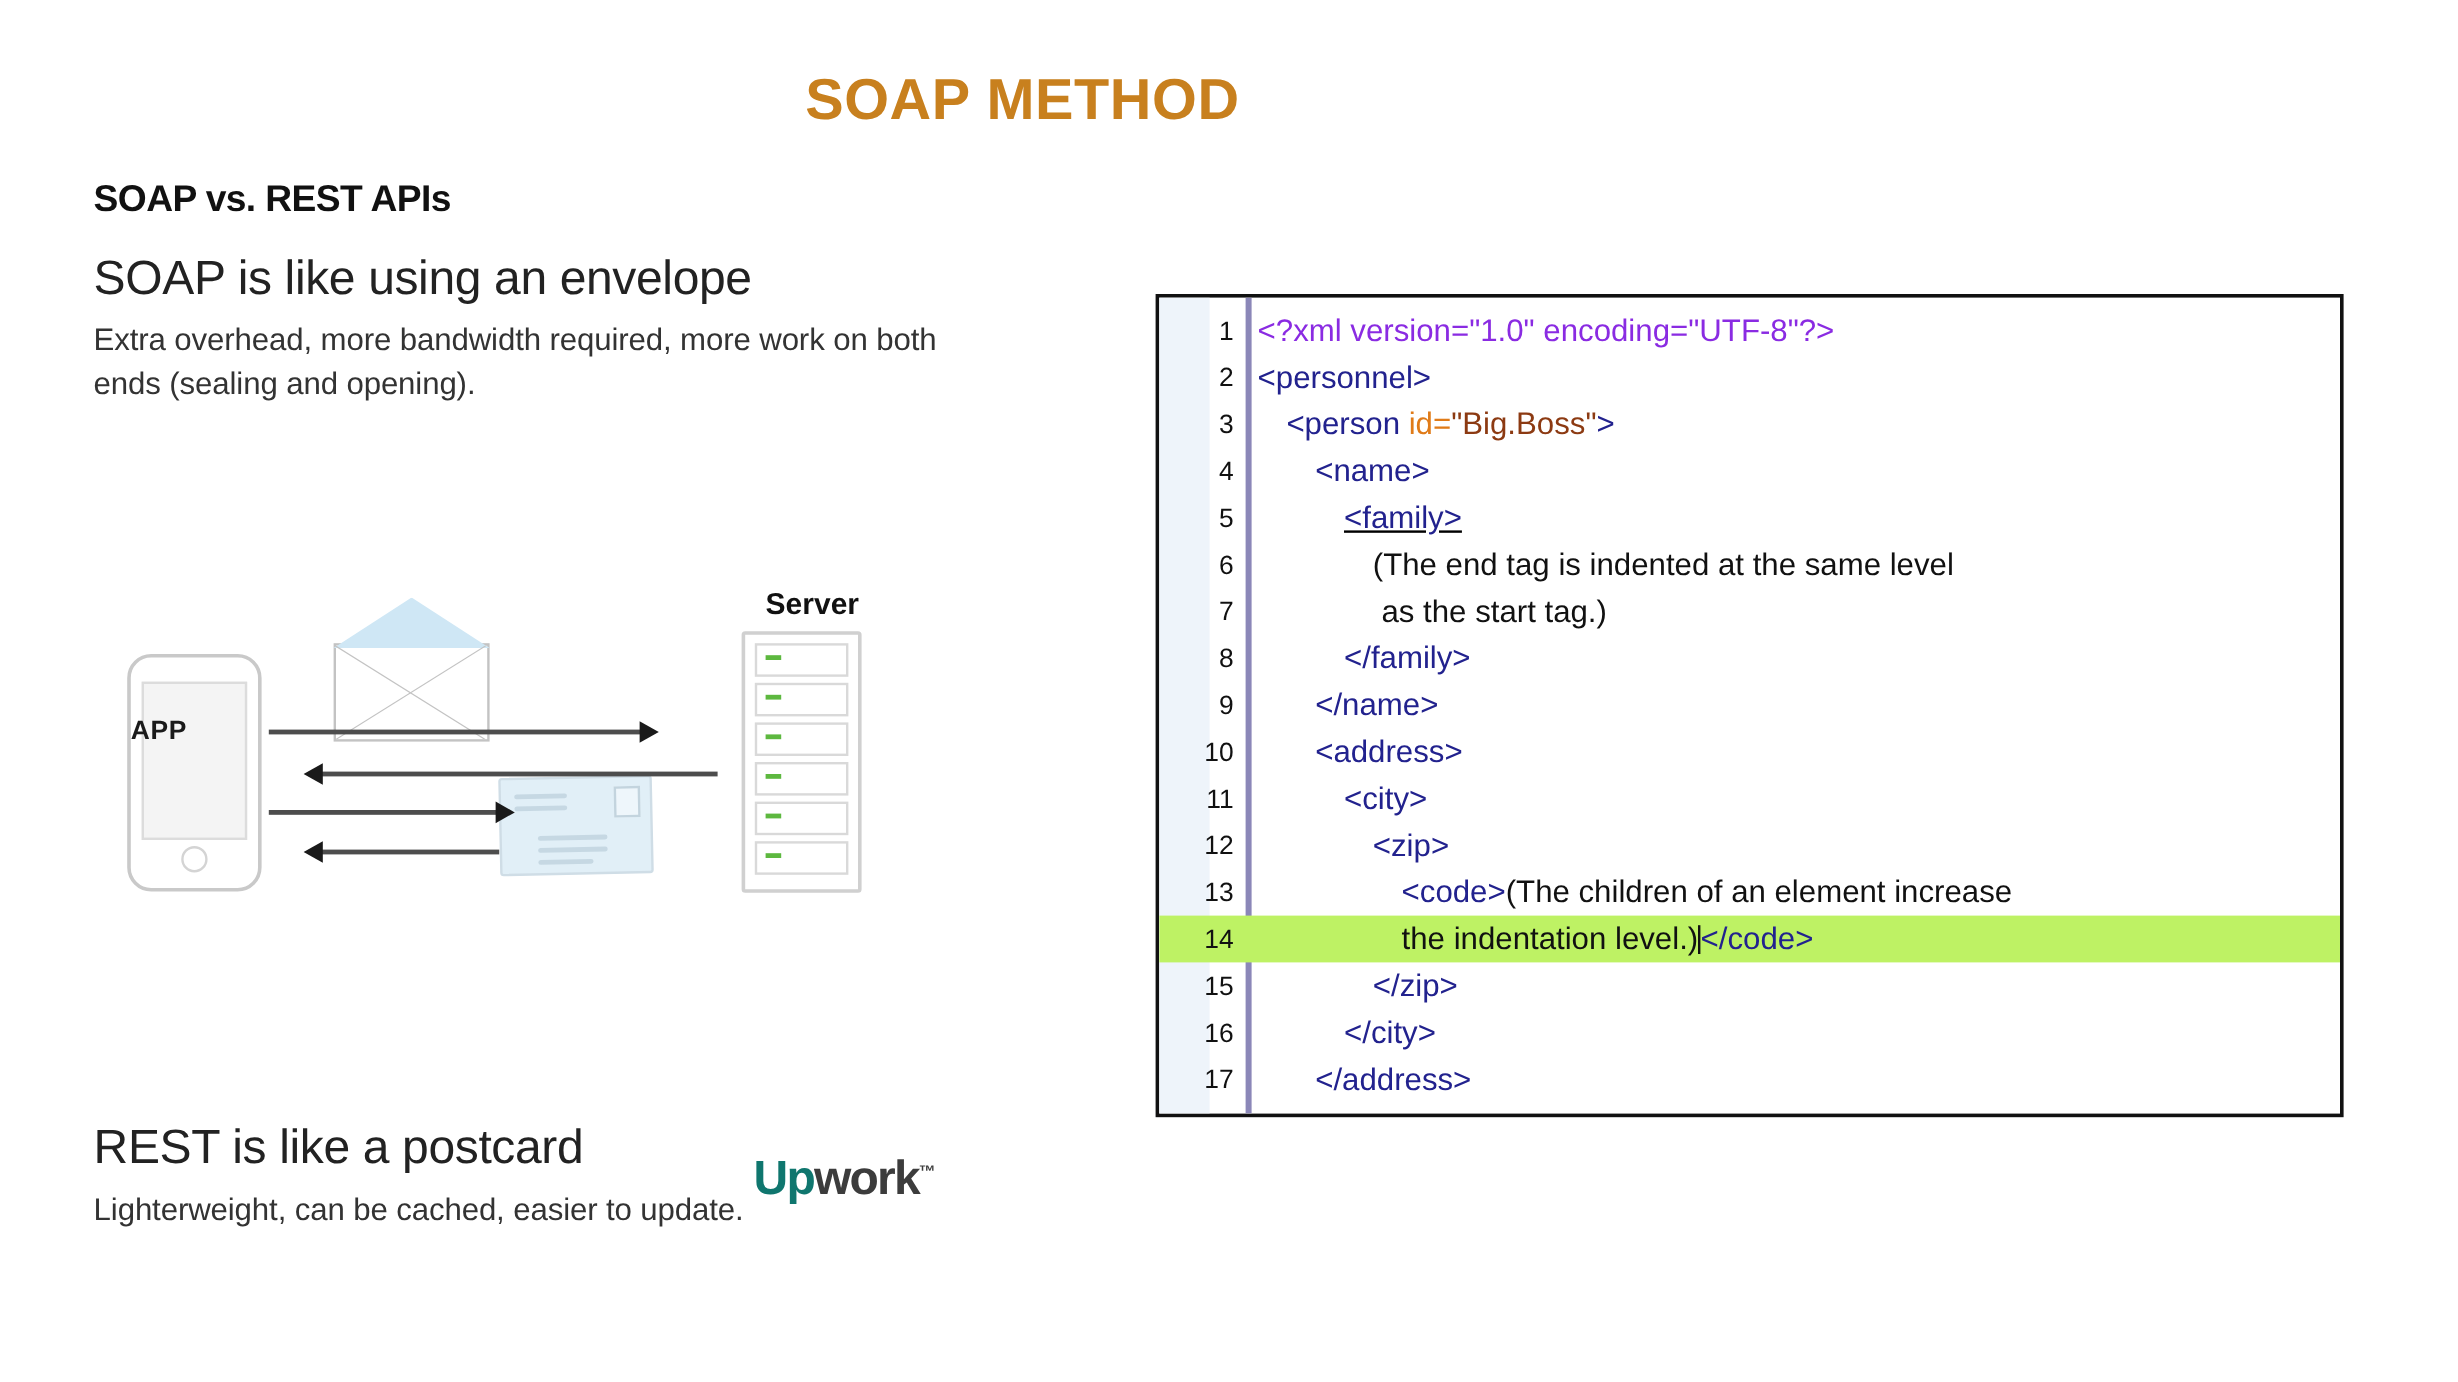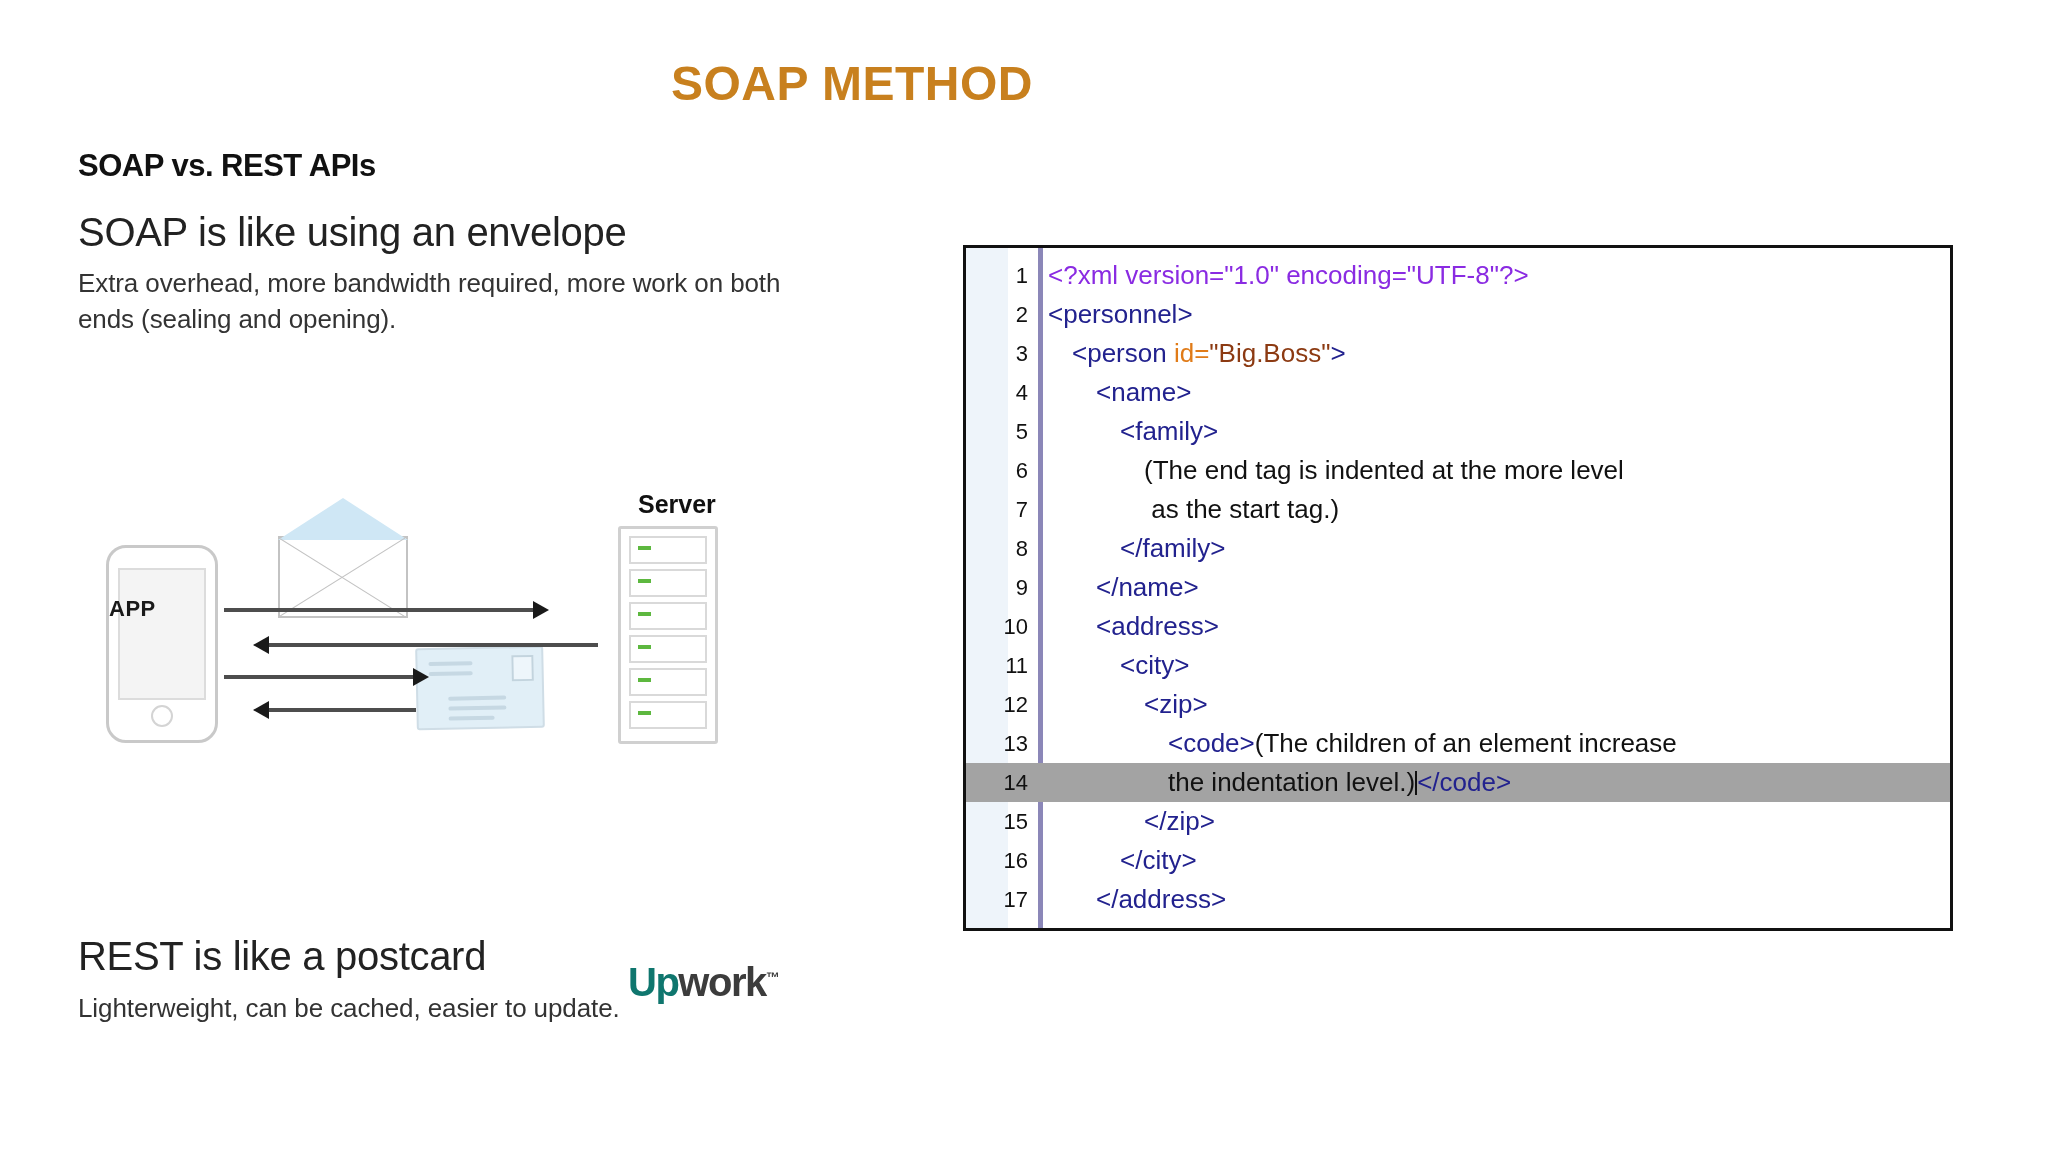--- a/index.html
+++ b/index.html
@@ -293,21 +293,21 @@
     width: 100%;
   }
   .code-line {
     position: relative;
     height: 39px;
     line-height: 39px;
     white-space: pre;
     font-family: "Liberation Sans", sans-serif;
     font-size: 26px;
   }
-  .code-line.active { background: #a3a3a3; }
+  .code-line.active { background: #bef264; }
   .ln {
     position: absolute;
     left: 0;
     width: 62px;
     text-align: right;
     color: #111111;
     font-size: 22px;
     font-family: "Liberation Sans", sans-serif;
   }
   .code-text {
@@ -403,22 +403,22 @@
 </div>
 
 <div class="code-panel">
   <div class="code-gutter-bg"></div>
   <div class="code-divider"></div>
   <div class="code-lines" id="code-lines">
       <div class="code-line"><span class="ln">1</span><span class="code-text" style="padding-left: 0px;"><span class="tok-decl">&lt;?xml version="1.0" encoding="UTF-8"?&gt;</span></span></div>
       <div class="code-line"><span class="ln">2</span><span class="code-text" style="padding-left: 0px;"><span class="tok-tag">&lt;personnel&gt;</span></span></div>
       <div class="code-line"><span class="ln">3</span><span class="code-text" style="padding-left: 24px;"><span class="tok-tag">&lt;person </span><span class="tok-attr">id=</span><span class="tok-val">"Big.Boss"</span><span class="tok-tag">&gt;</span></span></div>
       <div class="code-line"><span class="ln">4</span><span class="code-text" style="padding-left: 48px;"><span class="tok-tag">&lt;name&gt;</span></span></div>
-      <div class="code-line"><span class="ln">5</span><span class="code-text" style="padding-left: 72px;"><span class="tok-tag">&lt;family&gt;</span></span></div>
-      <div class="code-line"><span class="ln">6</span><span class="code-text" style="padding-left: 96px;"><span class="tok-text">(The end tag is indented at the more level</span></span></div>
+      <div class="code-line"><span class="ln">5</span><span class="code-text" style="padding-left: 72px; text-decoration: underline;"><span class="tok-tag">&lt;family&gt;</span></span></div>
+      <div class="code-line"><span class="ln">6</span><span class="code-text" style="padding-left: 96px;"><span class="tok-text">(The end tag is indented at the same level</span></span></div>
       <div class="code-line"><span class="ln">7</span><span class="code-text" style="padding-left: 96px;"><span class="tok-text"> as the start tag.)</span></span></div>
       <div class="code-line"><span class="ln">8</span><span class="code-text" style="padding-left: 72px;"><span class="tok-tag">&lt;/family&gt;</span></span></div>
       <div class="code-line"><span class="ln">9</span><span class="code-text" style="padding-left: 48px;"><span class="tok-tag">&lt;/name&gt;</span></span></div>
       <div class="code-line"><span class="ln">10</span><span class="code-text" style="padding-left: 48px;"><span class="tok-tag">&lt;address&gt;</span></span></div>
       <div class="code-line"><span class="ln">11</span><span class="code-text" style="padding-left: 72px;"><span class="tok-tag">&lt;city&gt;</span></span></div>
       <div class="code-line"><span class="ln">12</span><span class="code-text" style="padding-left: 96px;"><span class="tok-tag">&lt;zip&gt;</span></span></div>
       <div class="code-line"><span class="ln">13</span><span class="code-text" style="padding-left: 120px;"><span class="tok-tag">&lt;code&gt;</span><span class="tok-text">(The children of an element increase</span></span></div>
       <div class="code-line active"><span class="ln">14</span><span class="code-text" style="padding-left: 120px;"><span class="tok-text">the indentation level.)</span><span class="caret"></span><span class="tok-tag">&lt;/code&gt;</span></span></div>
       <div class="code-line"><span class="ln">15</span><span class="code-text" style="padding-left: 96px;"><span class="tok-tag">&lt;/zip&gt;</span></span></div>
       <div class="code-line"><span class="ln">16</span><span class="code-text" style="padding-left: 72px;"><span class="tok-tag">&lt;/city&gt;</span></span></div>

